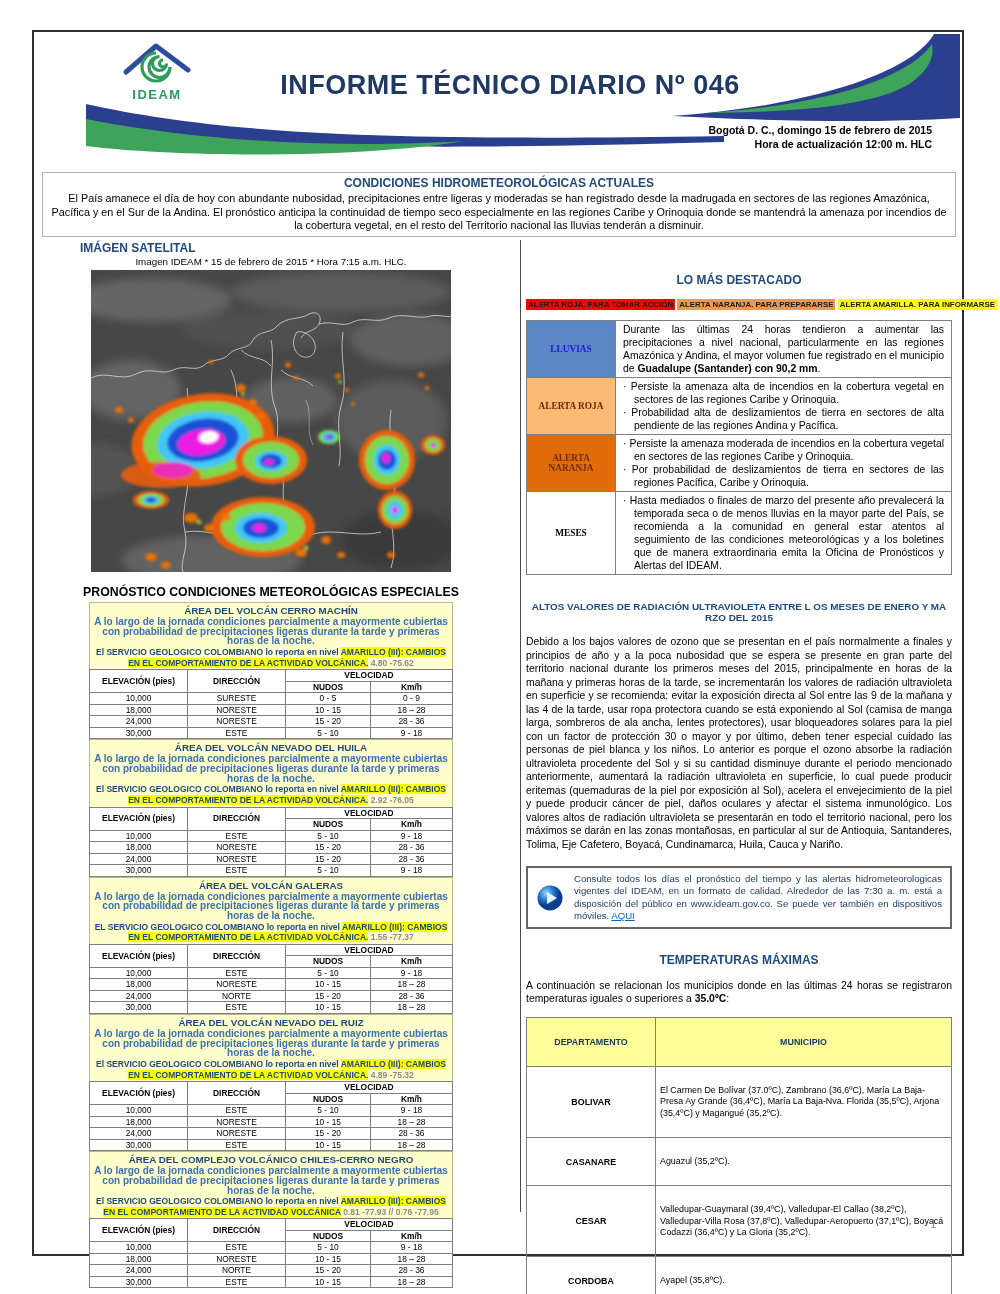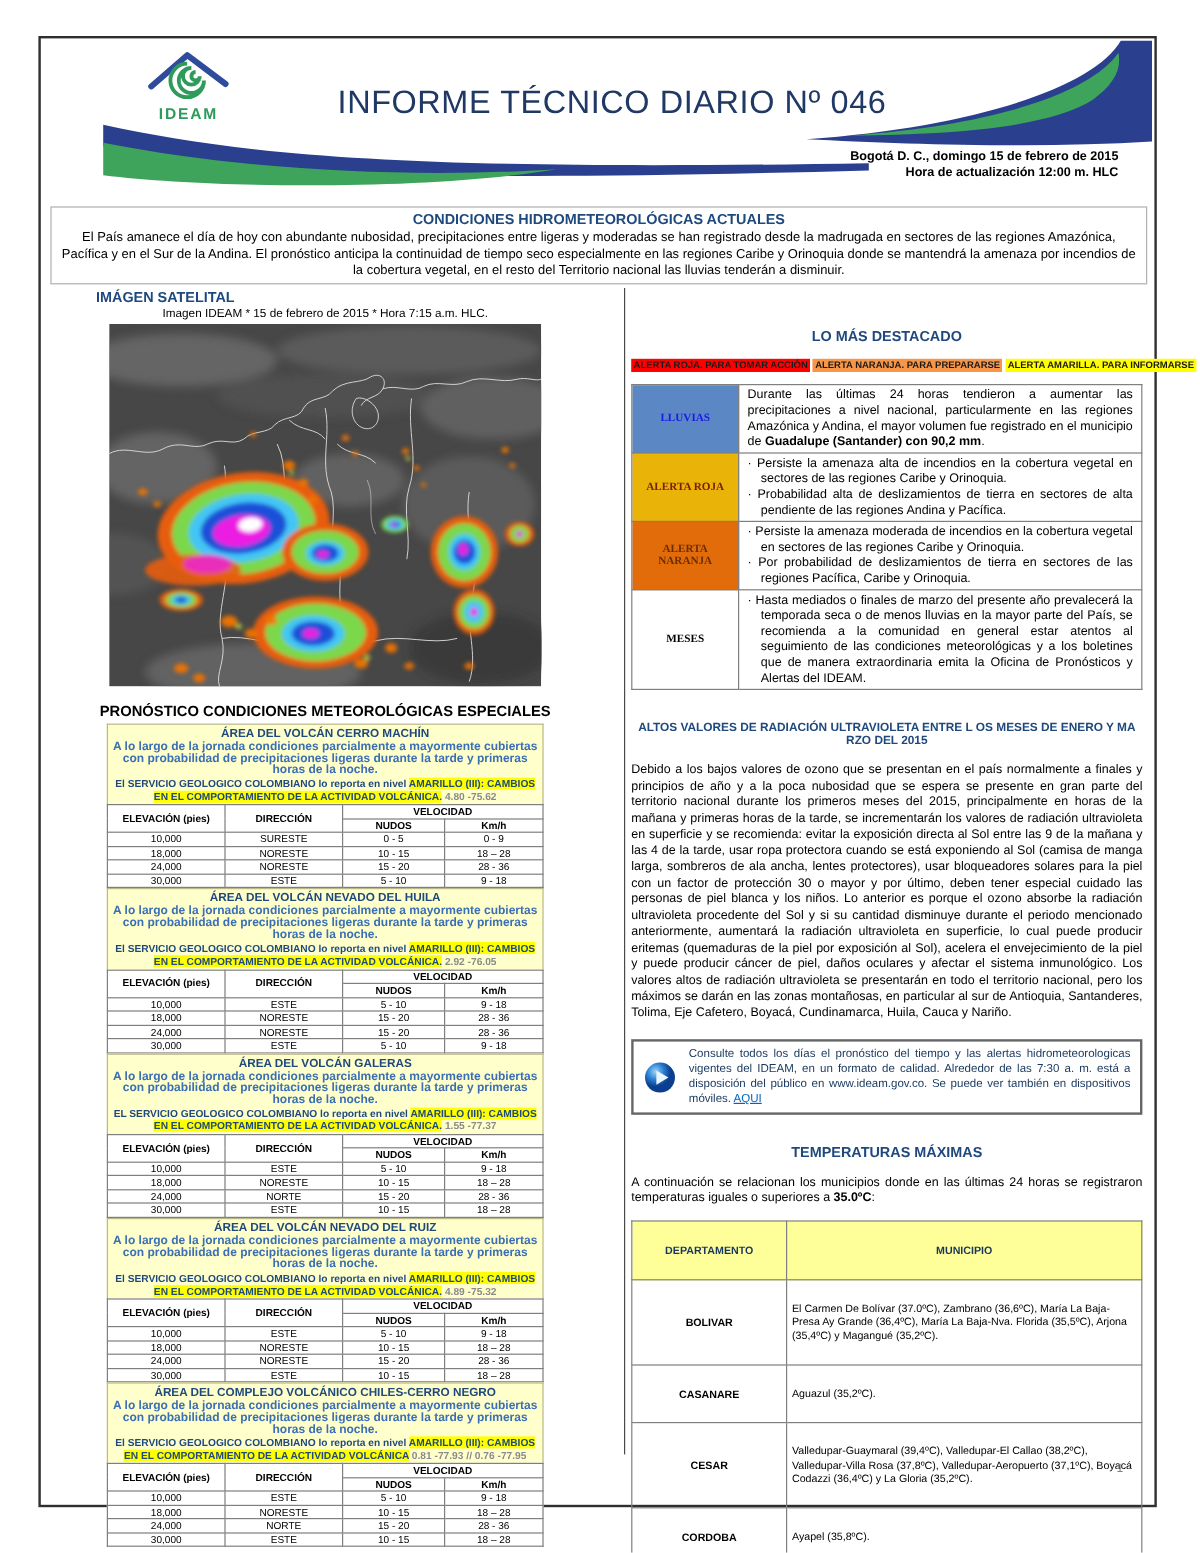--- a/index.html
+++ b/index.html
@@ -3,21 +3,21 @@
 <meta charset="utf-8">
 <style>
   html,body{margin:0;padding:0;background:#fff;font-family:"Liberation Sans",sans-serif;}
   .canvas{position:relative;width:1000px;height:1294px;background:#fff;overflow:hidden;}
   .page{position:absolute;left:32px;top:30px;width:928px;height:1222px;border:2px solid #2f2f2f;background:#fff;}
 
   
   .hdr-svg{position:absolute;left:0;top:0;width:100%;height:150px;z-index:1;}
   .logo{position:absolute;left:82px;top:8px;z-index:3;}
   .doc-title{position:absolute;left:0;top:38px;width:100%;text-align:center;padding-left:24px;box-sizing:border-box;
-    font-size:27px;font-weight:normal;color:#1F3864;letter-spacing:.5px;z-index:2;}
+    font-size:27px;font-weight:bold;color:#1F3864;letter-spacing:.5px;z-index:2;}
   .meta{position:absolute;right:30px;top:92px;text-align:right;font-size:10.5px;font-weight:bold;color:#000;line-height:13.5px;z-index:3;}
 
   .cond-box{position:absolute;left:8px;top:140px;width:896px;border:1px solid #b0b0b0;padding:3px 8px;z-index:3;background:#fff;}
   .cond-title{text-align:center;font-size:12px;font-weight:bold;color:#1F497D;margin-bottom:2px;}
   .cond-body{text-align:center;font-size:10.8px;color:#000;line-height:13.6px;}
 
   .divider{position:absolute;left:486px;top:208px;width:1px;height:972px;background:#4a4a4a;}
 
   
   .colL{position:absolute;left:46px;top:205px;width:382px;}
@@ -458,21 +458,21 @@
     <div class="legend" id="alert-legend"><span style="background:#FF0000;color:#1a1a1a">ALERTA ROJA. PARA TOMAR ACCIÓN</span> <span style="background:#F79646;color:#1a1a1a">ALERTA NARANJA. PARA PREPARARSE</span> <span style="background:#FFFF00;color:#1a1a1a">ALERTA AMARILLA. PARA INFORMARSE</span></div>
     <table class="hi">
           <tbody id="highlight-rows">
   <tr>
     <td class="hi-label" style="background:#5B87C5;color:#1A1AE6">LLUVIAS</td>
     <td class="hi-body">
       <p class="">Durante las últimas 24 horas tendieron a aumentar las precipitaciones a nivel nacional, particularmente en las regiones Amazónica y Andina, el mayor volumen fue registrado en el municipio de <b>Guadalupe (Santander) con 90,2 mm</b>.</p>
     </td>
   </tr>
   <tr>
-    <td class="hi-label" style="background:#eab308;color:#79200A">ALERTA ROJA</td>
+    <td class="hi-label" style="background:#fdba74;color:#79200A">ALERTA ROJA</td>
     <td class="hi-body">
       <p class="bullet">·&nbsp;Persiste la amenaza alta de incendios en la cobertura vegetal en sectores  de las regiones Caribe y Orinoquia.</p>
                 <p class="bullet">·&nbsp;Probabilidad alta de deslizamientos de tierra en sectores de alta pendiente de las regiones Andina y Pacífica.</p>
     </td>
   </tr>
   <tr>
     <td class="hi-label" style="background:#E36C0A;color:#6B2E00">ALERTA NARANJA</td>
     <td class="hi-body">
       <p class="bullet">·&nbsp;Persiste la amenaza moderada de incendios en la cobertura vegetal en sectores  de las regiones Caribe y Orinoquia.</p>
                 <p class="bullet">·&nbsp;Por probabilidad de deslizamientos de tierra en sectores de las regiones Pacífica, Caribe y Orinoquia.</p>

